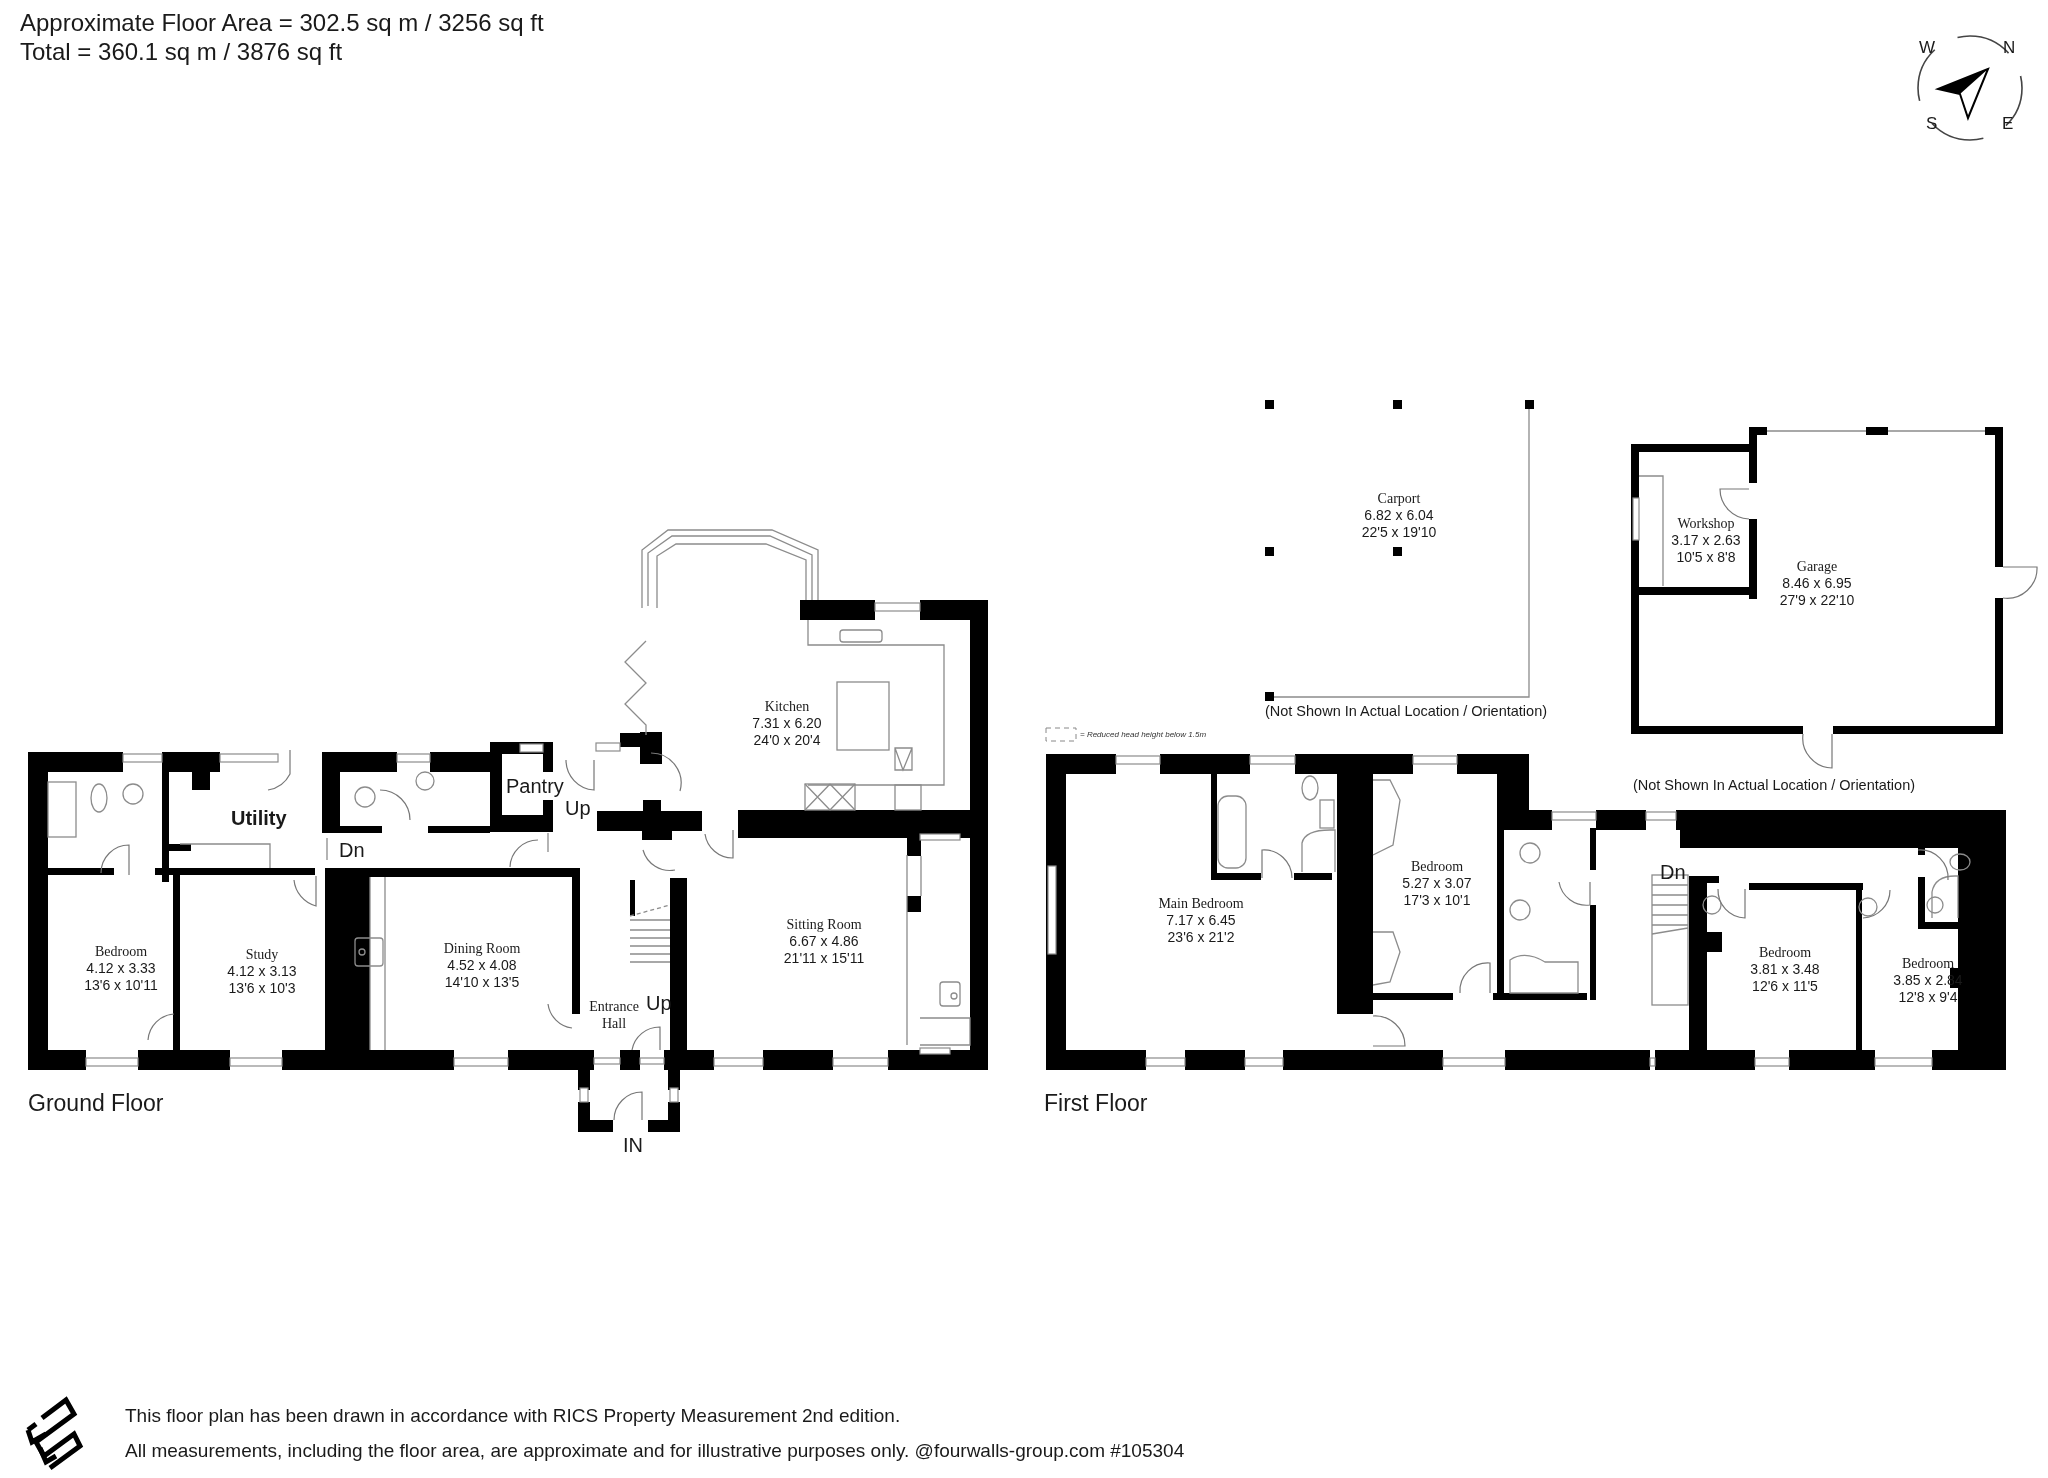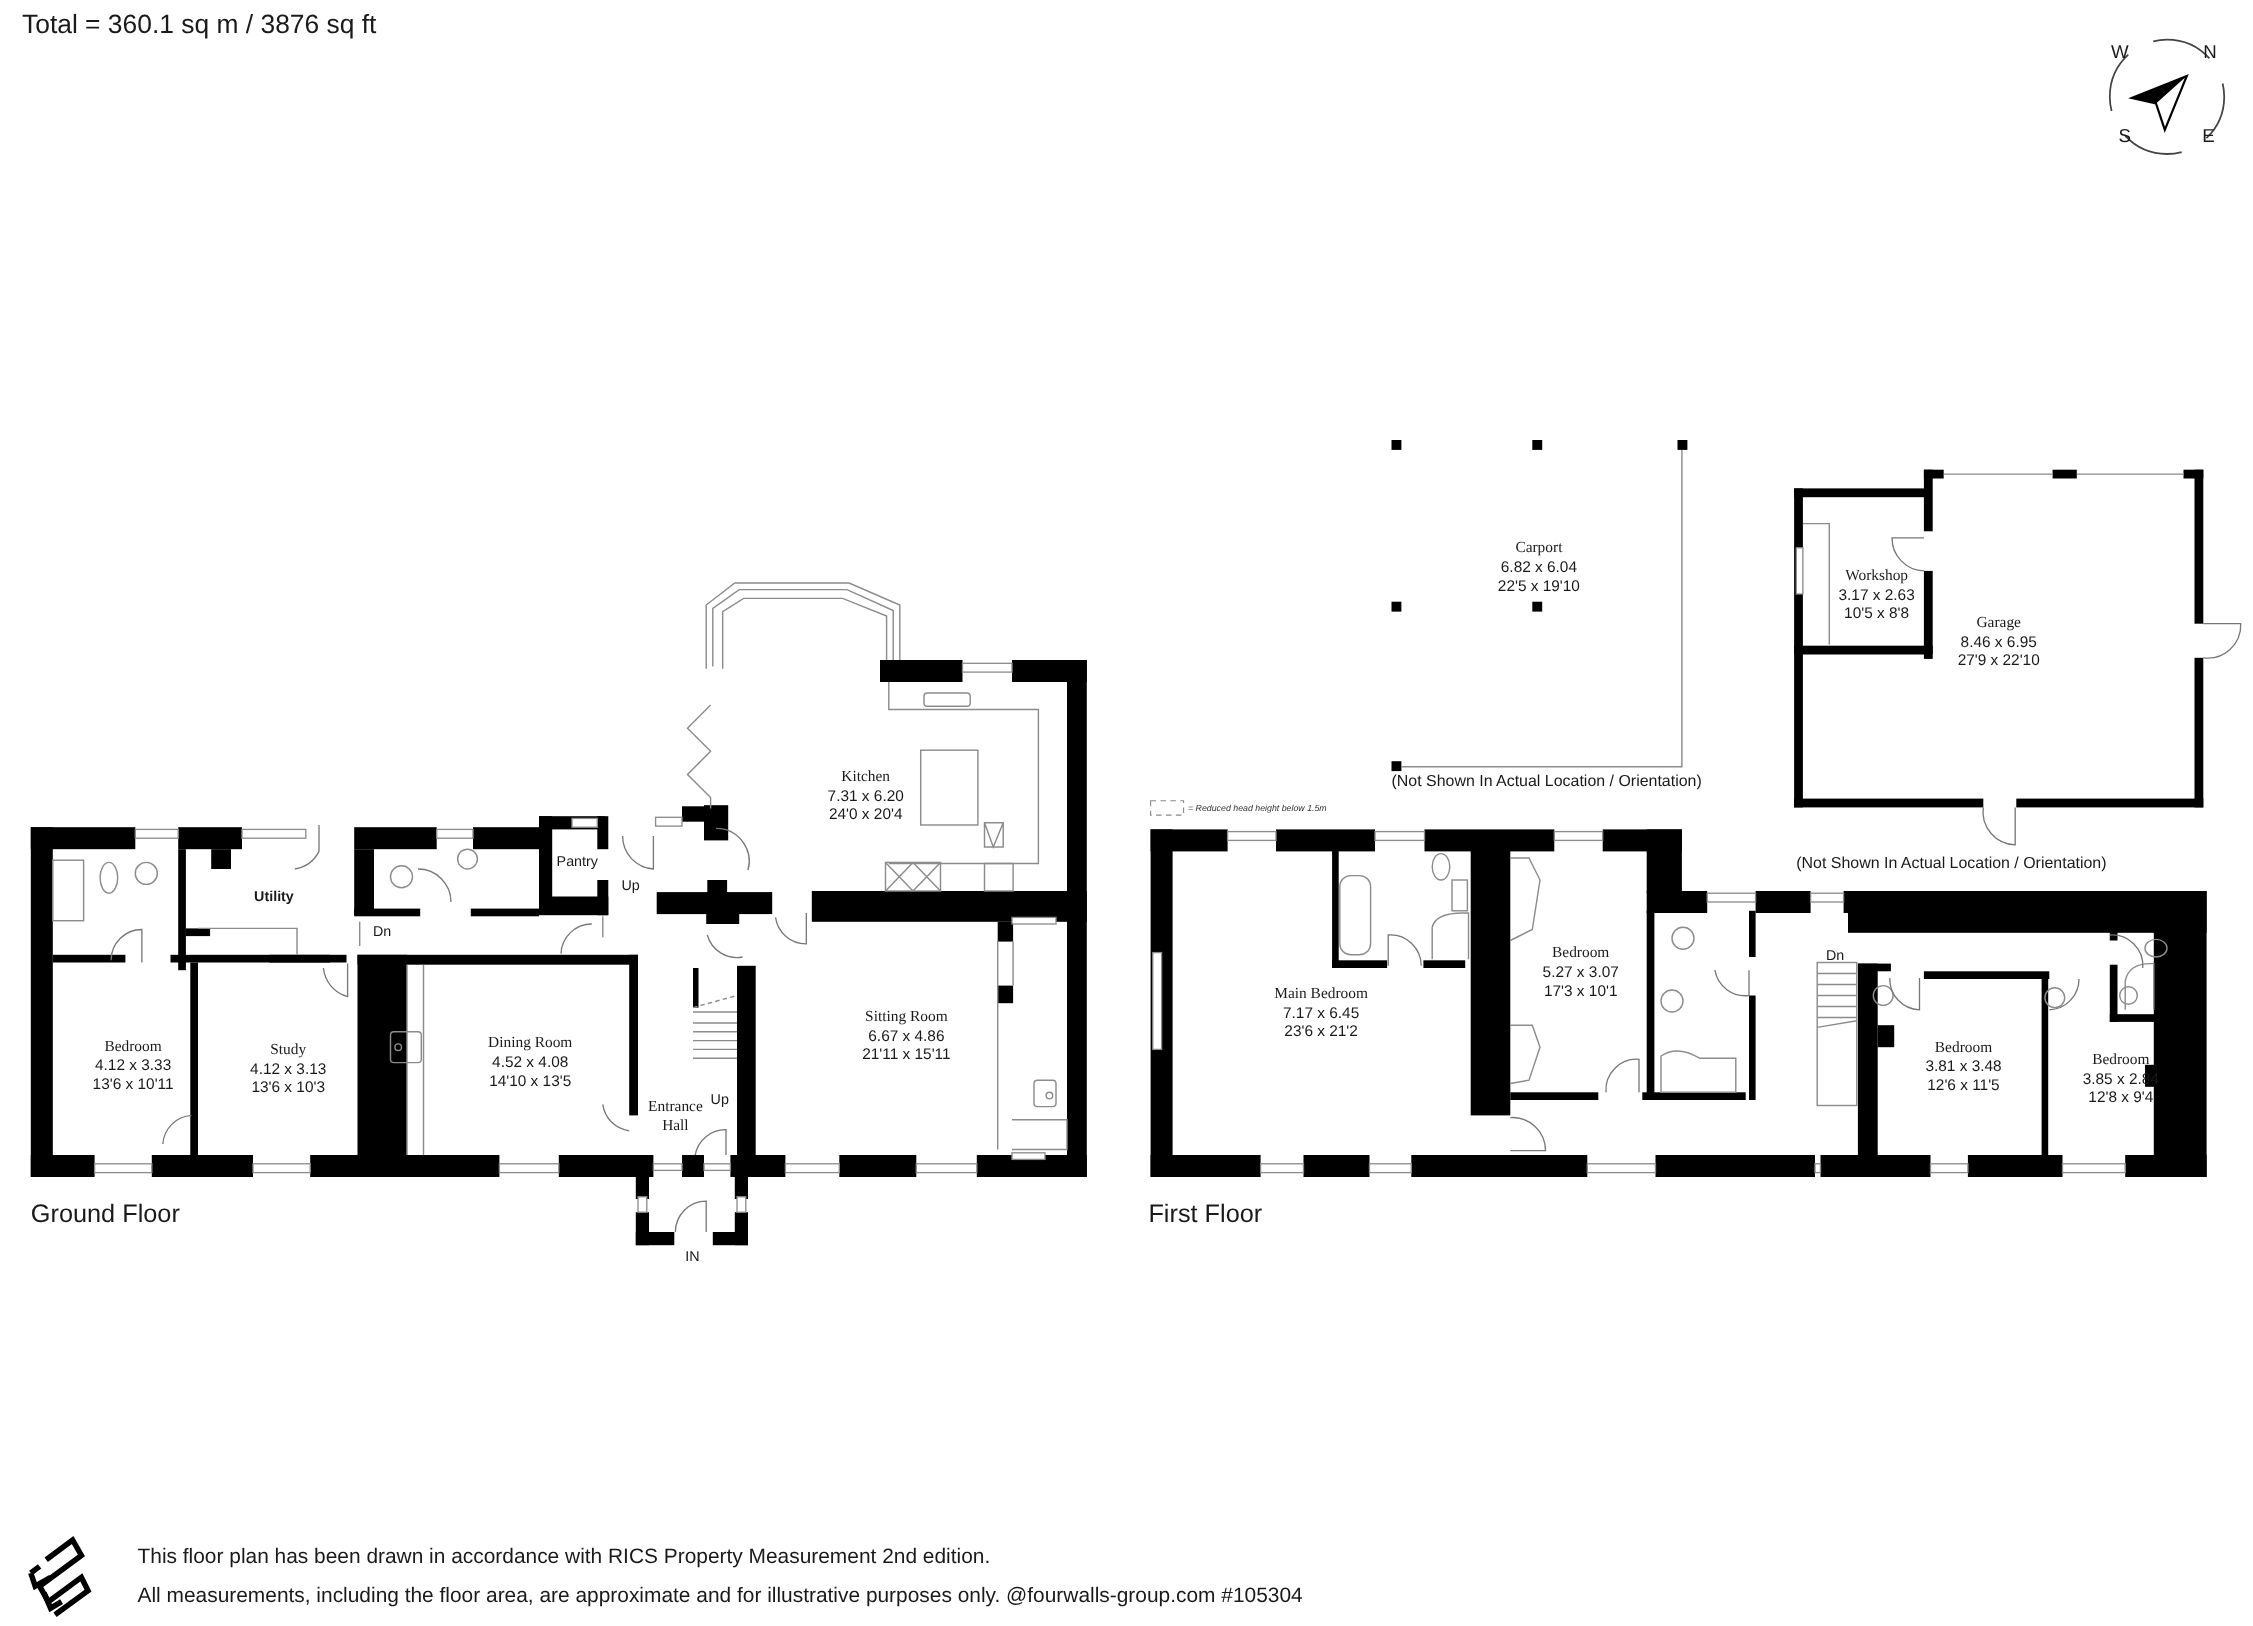--- a/index.html
+++ b/index.html
@@ -4,31 +4,32 @@
 <style>
   html, body { margin:0; padding:0; background:#ffffff; }
   body { width:2048px; height:1478px; position:relative; overflow:hidden;
          font-family:"Liberation Sans", sans-serif; color:#1a1a1a; }
   .hdr { position:absolute; left:20px; top:8px; font-size:24px; line-height:29px; }
   .hdr div { white-space:nowrap; }
   svg.plan { position:absolute; left:0; top:0; }
   .lbl { position:absolute; text-align:center; font-size:14px; line-height:17px; transform:translateX(-50%); white-space:nowrap; }
   .lbl .n { display:block;font-family:Liberation Serif, serif; }
   .lbl .d { display:block; }
-  .small { position:absolute; font-size:13px; white-space:nowrap; }
+  .small { position:absolute; font-size:20px; white-space:nowrap; }
   .note { position:absolute; font-size:14.5px; white-space:nowrap; transform:translateX(-50%); }
   .floor { position:absolute; font-size:23px; white-space:nowrap; }
   .legend { position:absolute; font-size:8px; white-space:nowrap; color:#333;font-style:italic; }
   .footer { position:absolute; left:125px; font-size:19px; white-space:nowrap; }
   .cmp { position:absolute; font-size:17px; }
 </style>
 </head>
 <body>
 
 <div class="hdr">
+  <div>Approximate Floor Area = 302.5 sq m / 3256 sq ft</div>
   <div>Total = 360.1 sq m / 3876 sq ft</div>
 </div>
 
 <svg class="plan" width="2048" height="1478" viewBox="0 0 2048 1478">
   <defs>
     <style>
       .w{fill:#000}
       .ln{fill:none;stroke:#8c8c8c;stroke-width:1.3}
       .ln2{fill:none;stroke:#555;stroke-width:1.3}
       .win{fill:#fff;stroke:#8c8c8c;stroke-width:1.2}

